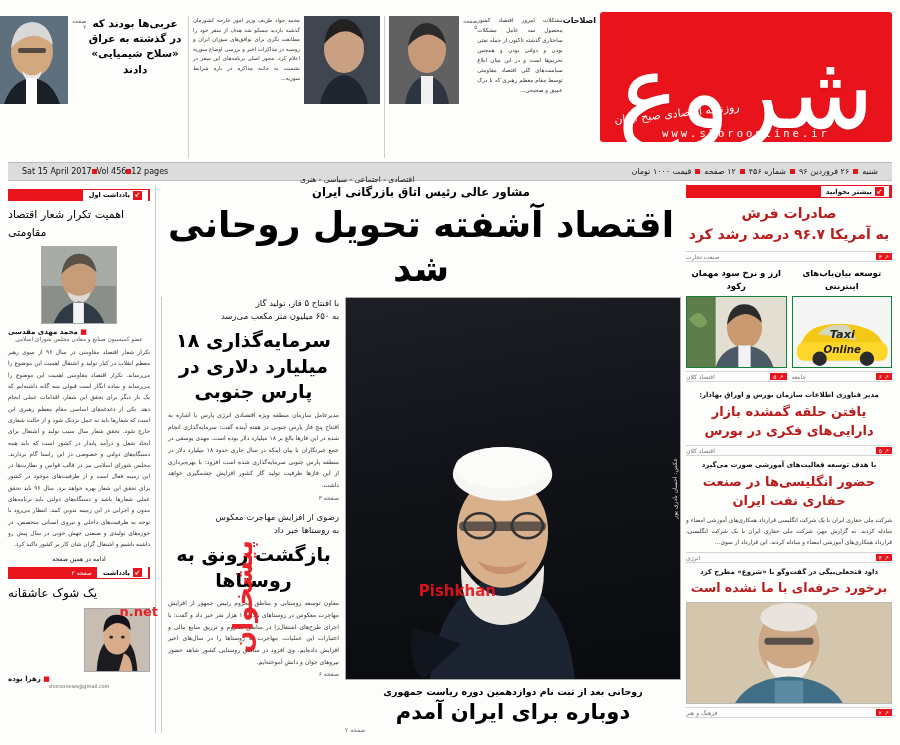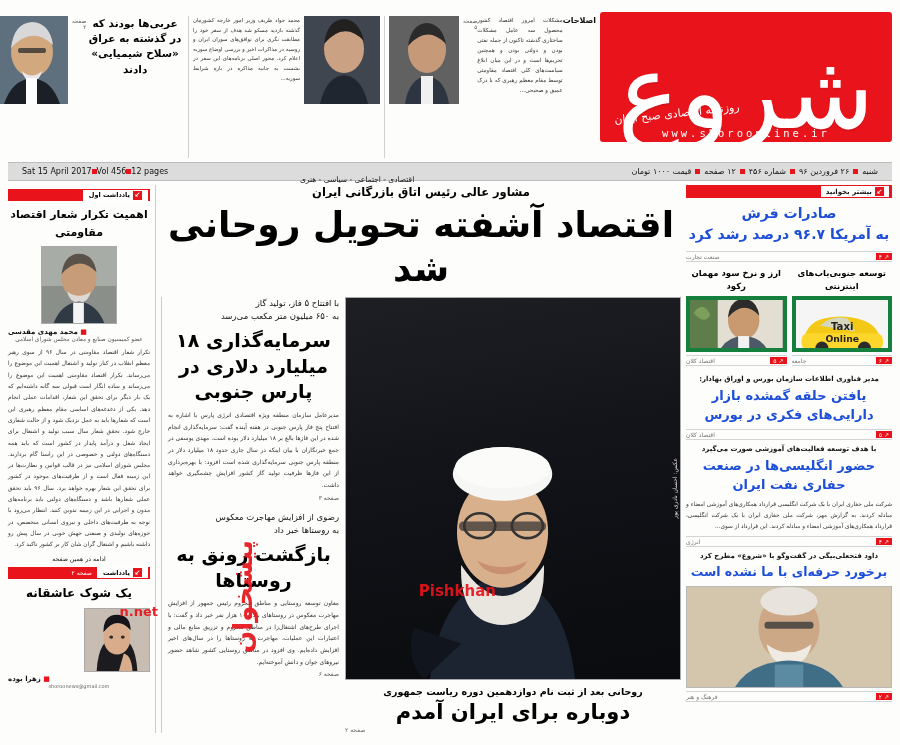--- a/index.html
+++ b/index.html
@@ -110,37 +110,37 @@
   .cap-title { text-align: center; font-size: 21px; font-weight: bold; margin-top: 3px; color: #000; }
   .cap-page { font-size: 6px; color: #666; text-align: left; margin-top: 2px; }
 
   .story { margin-bottom: 10px; }
   .st-kicker { font-size: 8.5px; text-align: right; line-height: 1.6; color: #111; font-weight: normal; }
   .st-title { font-size: 19px; font-weight: bold; text-align: center; line-height: 1.35; margin: 4px 0 4px; color: #000; }
   .st-body { font-size: 6px; line-height: 1.95; text-align: justify; color: #333; }
   .st-more { font-size: 6px; color: #555; margin-top: 3px; }
 
   
-  .sb-title { font-size: 14px; font-weight: bold; text-align: center; line-height: 1.5; color: #1d4ed8; margin: 5px 0 6px; }
+  .sb-title { font-size: 14px; font-weight: bold; text-align: center; line-height: 1.5; color: #b91c1c; margin: 5px 0 6px; }
   .sb-kicker { font-size: 7px; text-align: center; color: #111; font-weight: bold; margin-bottom: 2px; }
   .sb-meta { display: flex; align-items: center; justify-content: space-between;
              border-top: 1px solid #d4d4d4; border-bottom: 1px solid #d4d4d4;
              padding: 1px 0; margin: 4px 0 5px; font-size: 6px; color: #777; }
   .sb-badge { background: #e8131b; color: #fff; font-size: 6px; padding: 0 3px; display: inline-flex; gap: 2px; align-items: center; }
   .sb-duo { display: flex; gap: 5px; }
   .sb-duo > div { flex: 1; }
   .sb-mini-title { font-size: 8.5px; font-weight: bold; text-align: center; line-height: 1.5; margin-bottom: 3px; }
-  .sb-img { height: 56px; border: 4px solid #15803d; overflow: hidden; position: relative; }
+  .sb-img { height: 72px; border: 1px solid #15803d; overflow: hidden; position: relative; font-style: italic; }
   .sb-img.taxi { background: #f2f2f2; }
   .sb-img.man { background: #8c9a86; }
   .sb-body { font-size: 5.8px; line-height: 1.9; text-align: justify; color: #333; margin-top: 3px; }
   .sb-photo-big { height: 102px; border: 1px solid #b9b9b9; background: #c9bda9; position: relative; overflow: hidden; margin-top: 5px; }
 
   
-  .lc-title { font-size: 11px; font-weight: bold; text-align: center; line-height: 1.6; color: #000; margin-bottom: 5px; }
+  .lc-title { font-size: 11px; font-weight: normal; text-align: left; line-height: 1.6; color: #000; margin-bottom: 5px; }
   .lc-photo { width: 76px; height: 78px; margin: 0 auto 4px; background: #6d7a82; border: 1px solid #aaa; position: relative; overflow: hidden; }
   .lc-author { font-size: 7px; font-weight: bold; text-align: left; color: #111; }
   .lc-author .dot { color: #e8131b; }
   .lc-role { font-size: 5.8px; text-align: center; color: #555; margin-bottom: 5px; }
   .lc-body { font-size: 5.8px; line-height: 1.95; text-align: justify; color: #333; }
   .lc-cont { font-size: 6.2px; text-align: center; color: #111; margin: 4px 0 5px; }
   .lc-photo2 { width: 66px; height: 64px; margin: 4px 0 3px auto; background: #7c6f68; border: 1px solid #aaa; position: relative; overflow: hidden; }
   .lc-email { font-size: 5px; color: #666; text-align: center; direction: ltr; }
   .lc-bar { display:flex; align-items:center; justify-content:flex-start; height:12px; background:#e8131b; margin:4px 0 5px; }
   .lc-bar .tag { background:#fff; font-size:6.5px; font-weight:bold; padding:1px 6px; margin-right:2px; display:flex; gap:3px; align-items:center; }
@@ -261,21 +261,21 @@
       <div class="sb-meta">
         <span class="sb-badge">
           <span>↗</span>
           <span>۴</span>
         </span>
         <span>صنعت تجارت</span>
       </div>
 
       <div class="sb-duo">
         <div>
-          <div class="sb-mini-title">توسعه جنوبی‌یاب‌های اینترنتی</div>
+          <div class="sb-mini-title">توسعه بیان‌یاب‌های اینترنتی</div>
           <div class="sb-img taxi">
             <svg viewBox="0 0 100 68" preserveAspectRatio="xMidYMid slice" style="width:100%;height:100%">
               <rect width="100" height="68" fill="#f5f5f5"></rect>
               <path d="M8 52 q4 -20 22 -24 q22 -5 42 2 q16 5 20 22z" fill="#f4c915"></path>
               <rect x="6" y="44" width="88" height="18" rx="7" fill="#fcd62b"></rect>
               <path d="M26 36 q12 -12 30 -8 l8 14z" fill="#cfd8dc" opacity=".85"></path>
               <circle cx="28" cy="60" r="7" fill="#2b2b2b"></circle>
               <circle cx="74" cy="60" r="7" fill="#2b2b2b"></circle>
               <text x="50" y="40" font-size="11" font-family="DejaVu Sans" fill="#222" text-anchor="middle" font-weight="bold">Taxi</text>
               <text x="50" y="54" font-size="10" font-family="DejaVu Sans" fill="#222" text-anchor="middle" font-weight="bold">Online</text>

